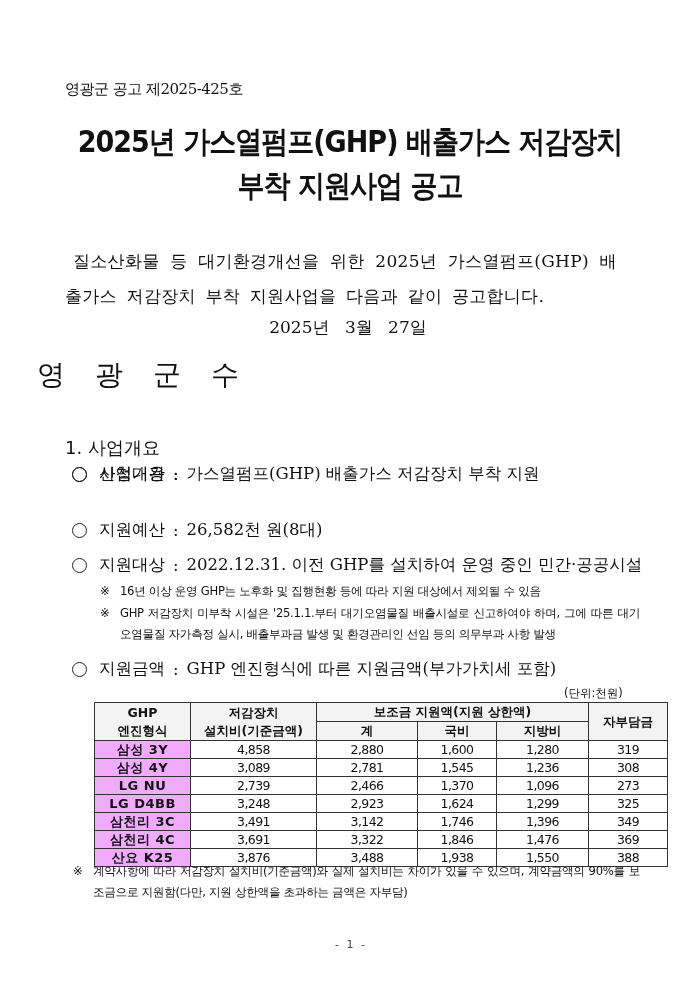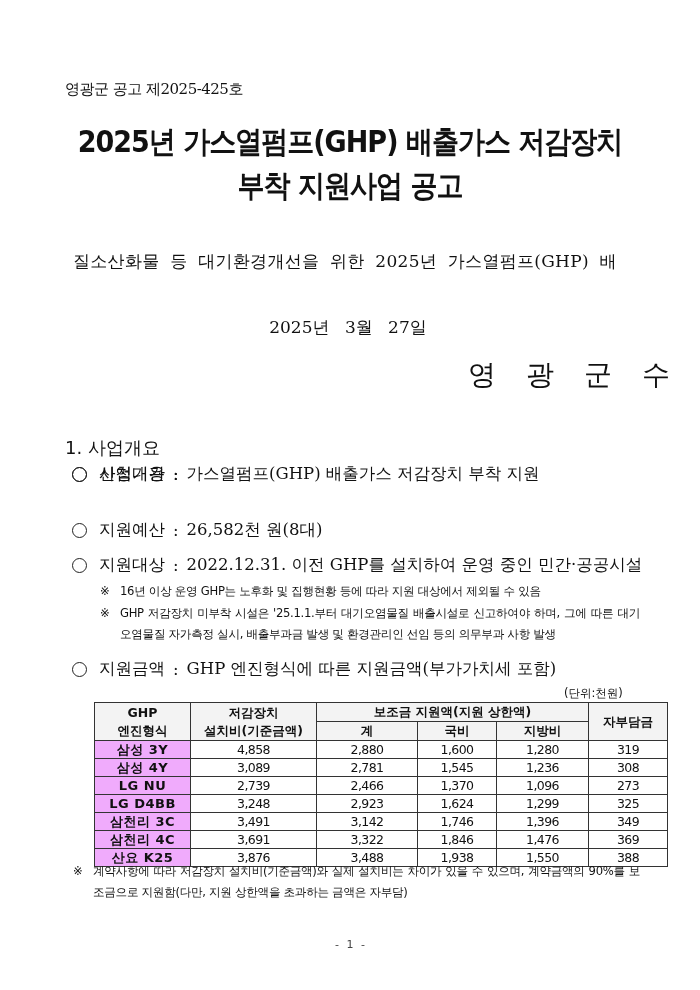--- a/index.html
+++ b/index.html
@@ -35,22 +35,22 @@
       font-size: 17px; line-height: 35px; letter-spacing: 0.3px;
     }
     .intro .l1 { text-indent: 0px; padding-left: 8px; white-space: nowrap; word-spacing: 5px; margin-top: 8px; }
     .intro .l2 { white-space: nowrap; word-spacing: 4px; }
 
     .date {
       position: absolute; left: 0; width: 696px; top: 316px; text-align: center;
       font-size: 17px; word-spacing: 10px;
     }
     .signer {
-      position: absolute; left: 0; width: 700px; top: 356px; text-align: right;
-      font-size: 28px; letter-spacing: 30px; padding-left: 16px; box-sizing: border-box;
+      position: absolute; left: 0; width: 700px; top: 356px; text-align: left;
+      font-size: 28px; letter-spacing: 30px; padding-left: 37px; box-sizing: border-box;
     }
 
     .section-head {
       position: absolute; left: 65px; top: 418px;
       font-family: "DejaVu Sans", "Liberation Sans", sans-serif;
       font-size: 18px;
       margin-top: 18px;
     }
 
     .bullet {
@@ -125,20 +125,21 @@
 
 <div class="page">
 
   <div class="notice-no">영광군 공고 제2025-425호</div>
 
   <div class="title l1">2025년 가스열펌프(GHP) 배출가스 저감장치</div>
   <div class="title l2">부착 지원사업 공고</div>
 
   <div class="intro">
     <div class="l1">질소산화물 등 대기환경개선을 위한 2025년 가스열펌프(GHP) 배</div>
+    <div class="l2">출가스 저감장치 부착 지원사업을 다음과 같이 공고합니다.</div>
   </div>
 
   <div class="date">2025년 3월 27일</div>
   <div class="signer">영광군수</div>
 
   <div class="section-head">1. 사업개요</div>
 
   <div class="bullet b1">
     <span class="circle"></span>
     <span>사업내용</span>

